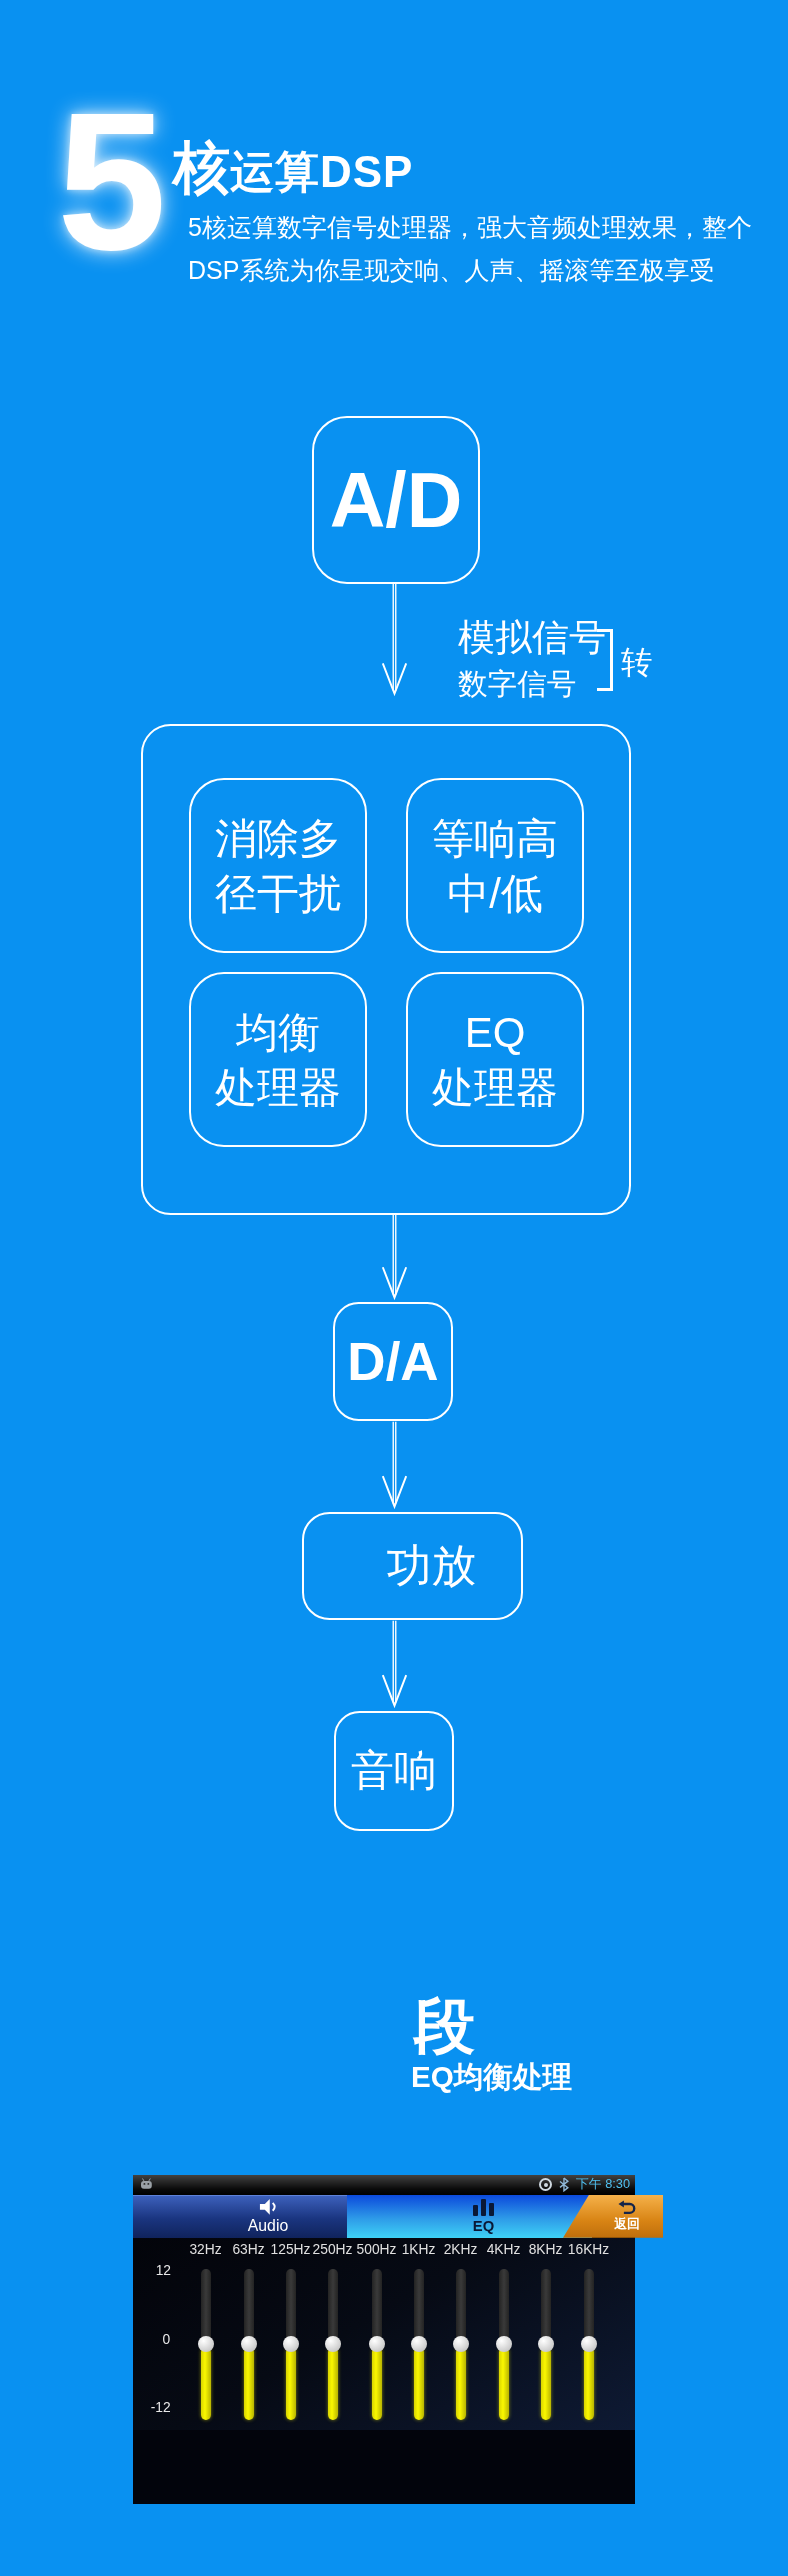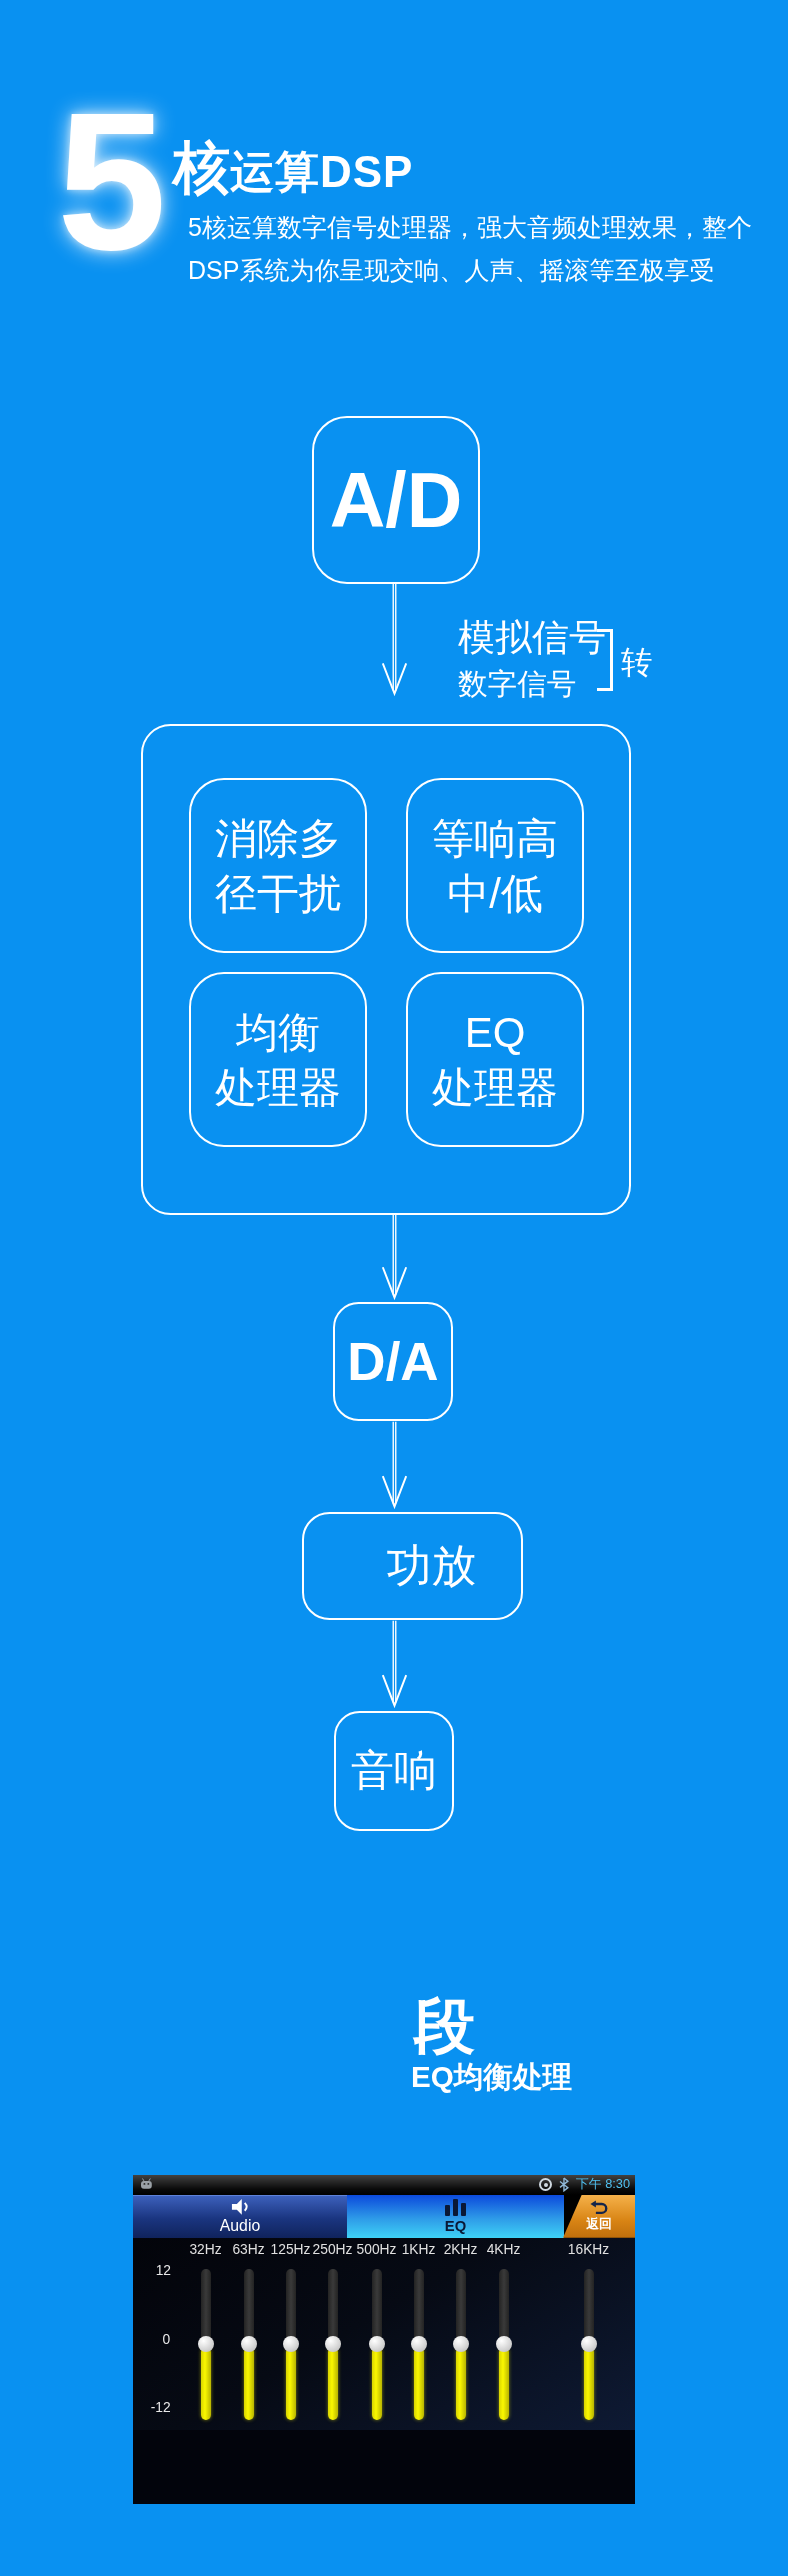--- a/index.html
+++ b/index.html
@@ -40,21 +40,21 @@
   
   .app{position:absolute;left:133px;top:2175px;width:502px;height:329px;background:#02040c;}
   .statusbar{position:absolute;left:0;top:0;width:502px;height:19.7px;background:linear-gradient(#424242,#0a0a0a 70%,#000);}
   .sb-right{position:absolute;right:4.9px;top:0;height:19.7px;display:flex;align-items:center;gap:6.9px;}
   .sb-time{font-size:12.8px;color:#4FC0F0;}
   .android-icon{margin:3px 0 0 5.9px;display:inline-block;}
   .loc-icon{width:8.9px;height:8.9px;border:2px solid #cfd8e0;border-radius:50%;position:relative;display:inline-block;}
   .loc-icon::after{content:"";position:absolute;left:2.5px;top:2.5px;width:3.9px;height:3.9px;background:#cfd8e0;border-radius:50%;}
 
   .tabbar{position:absolute;left:0;top:19.7px;width:502px;height:43px;background:#000;}
-  .tab{position:absolute;top:0;height:43px;display:flex;flex-direction:column;align-items:center;justify-content:center;cursor:pointer;}
+  .tab{position:absolute;top:0;height:43px;display:flex;flex-direction:column;align-items:center;justify-content:center;cursor:pointer;padding-left:28px;}
   .tab-audio{left:0;width:214px;background:linear-gradient(#3E62BE,#1A3580 55%,#10235C);box-shadow:inset 0 1px 0 #5e82d8;}
   .tab-audio .tab-label{font-size:15.8px;color:#fff;}
   .tab-eq{left:214px;width:217px;background:linear-gradient(#0C4ADC,#2E9BE8 55%,#3ED2F6);}
   .tab-eq .tab-label{font-size:14.8px;font-weight:bold;color:#0A1836;}
   .tab-back{left:430px;width:72px;background:linear-gradient(#F5B14A,#D88414 60%,#BE6E0C);clip-path:polygon(26% 0,100% 0,100% 100%,0 100%);}
   .tab-back .tab-label{font-size:12.8px;font-weight:bold;color:#fff;}
   .eq-bars{display:flex;align-items:flex-end;gap:3px;height:17.7px;margin-bottom:2px;}
   .eq-bars span{width:4.9px;background:#0A1836;border-radius:1px;}
   .eq-bars .b1{height:10.8px;} .eq-bars .b2{height:16.7px;} .eq-bars .b3{height:12.8px;}
 
@@ -232,20 +232,26 @@
           <div class="track"></div>
           <div class="sfill"></div>
           <div class="knob"></div>
         </div>
       <div class="scol" style="left:349px;">
           <span class="flabel">4KHz</span>
           <div class="track"></div>
           <div class="sfill"></div>
           <div class="knob"></div>
         </div>
+      <div class="scol" style="left:391px;">
+          <span class="flabel">8KHz</span>
+          <div class="track"></div>
+          <div class="sfill"></div>
+          <div class="knob"></div>
+        </div>
       <div class="scol" style="left:434px;">
           <span class="flabel">16KHz</span>
           <div class="track"></div>
           <div class="sfill"></div>
           <div class="knob"></div>
         </div>
     </div>
 
 
   </div>

